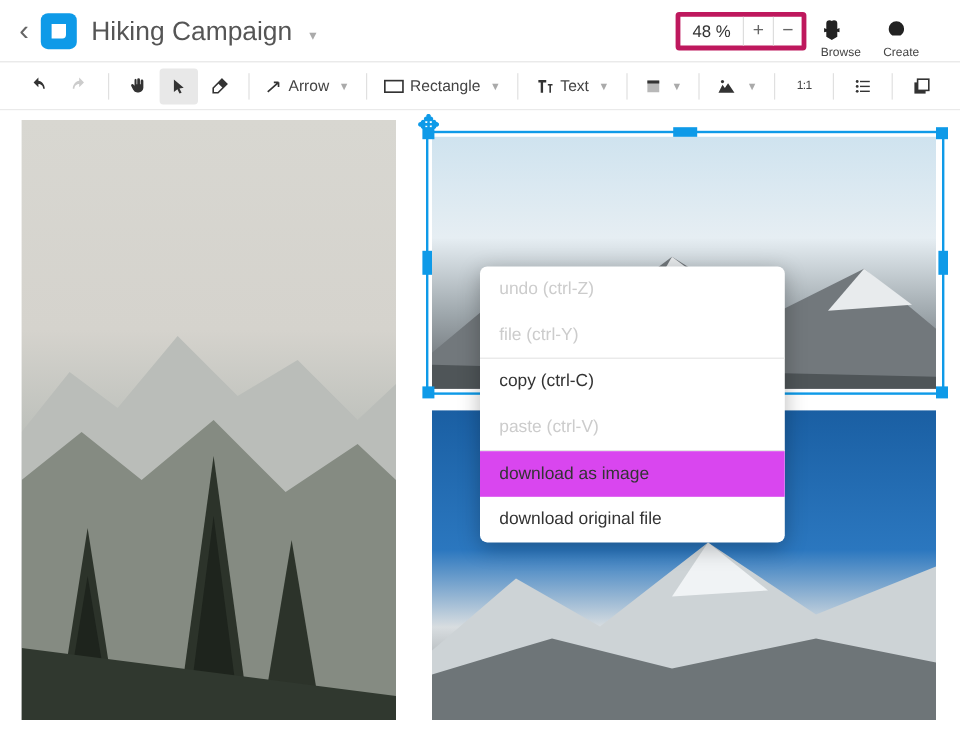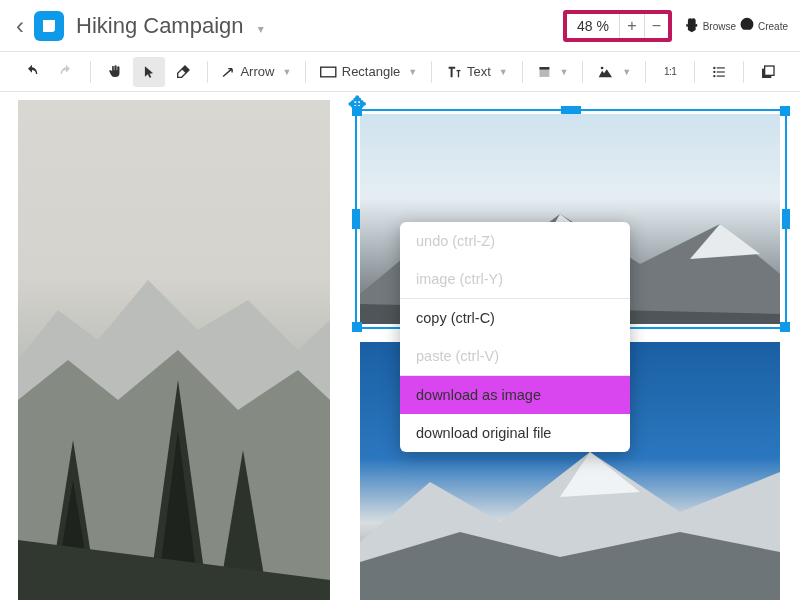--- a/index.html
+++ b/index.html
@@ -8,21 +8,21 @@
 .back-chev{font-size:24px;color:#666;cursor:pointer;padding:0 4px}
 .logo{width:30px;height:30px;background:#0E9AE8;border-radius:6px;display:flex;align-items:center;justify-content:center}
 .logo svg{fill:#fff}
 .title{font-size:22px;color:#555;margin-left:6px;cursor:pointer}
 .title-chev{color:#aaa;font-size:12px;margin-left:8px}
 .zoom-group{margin-left:auto;display:flex;align-items:center;border:4px solid #be185d;border-radius:3px;height:32px}
 .zoom-val{padding:0 10px;font-size:14px;border-right:1px solid #ddd;height:100%;display:flex;align-items:center}
 .zoom-btn{width:24px;text-align:center;font-size:16px;color:#666;cursor:pointer;height:100%;display:flex;align-items:center;justify-content:center}
 .zoom-btn+.zoom-btn{border-left:1px solid #ddd}
 .modes{display:flex;gap:0;margin-left:6px}
-.mode{display:flex;flex-direction:row;align-items:center;justify-content:flex-end;width:52px;height:48px;cursor:pointer;border-radius:0}
+.mode{display:flex;flex-direction:column;justify-content:flex-end;width:52px;height:48px;cursor:pointer;border-radius:0}
 .mode.active{background:#ececec}
 .mode .lbl{font-size:10px;color:#444;margin-top:2px}
 .mode svg{fill:#222}
 .toolbar{height:40px;background:#fff;display:flex;align-items:center;gap:2px;padding:4px 16px;border-bottom:1px solid #e5e5e5}
 .tbtn{height:30px;min-width:32px;display:flex;align-items:center;justify-content:center;padding:0 6px;cursor:pointer;border-radius:3px;gap:5px;font-size:13px;color:#444}
 .tbtn.active{background:#e8e8e8}
 .tbtn .dd{color:#aaa;font-size:9px;margin-left:3px}
 .sep{width:1px;height:22px;background:#e0e0e0;margin:0 6px}
 .canvas{position:relative;height:518px;background:#fff;padding:8px 16px}
 .img-left{position:absolute;left:18px;top:8px;width:312px;height:500px;background:linear-gradient(180deg,#d8d7d1 0%,#d5d3cd 35%,#b9bdb8 55%,#4b5448 100%);overflow:hidden}
@@ -30,21 +30,21 @@
 .img-br{position:absolute;left:360px;top:250px;width:420px;height:258px;background:linear-gradient(180deg,#1a5fa3 0%,#2b77bf 45%,#d8dde0 70%,#6f7679 100%)}
 .mtn{position:absolute;bottom:0;width:100%}
 .sel-box{position:absolute;left:355px;top:17px;width:432px;height:220px;border:2px solid #0E9AE8;pointer-events:none}
 .handle{position:absolute;width:10px;height:10px;background:#0E9AE8}
 .h-tl{left:-5px;top:-5px}.h-tr{right:-5px;top:-5px}.h-bl{left:-5px;bottom:-5px}.h-br{right:-5px;bottom:-5px}
 .h-ml{left:-5px;top:50%;margin-top:-10px;height:20px;width:8px}
 .h-mr{right:-5px;top:50%;margin-top:-10px;height:20px;width:8px}
 .h-mt{left:50%;top:-5px;margin-left:-10px;width:20px;height:8px}
 .h-mb{left:50%;bottom:-5px;margin-left:-10px;width:20px;height:8px}
 .move-icon{position:absolute;left:348px;top:0;color:#0E9AE8;font-size:22px;font-weight:bold}
-.ctx{position:absolute;left:400px;top:130px;width:230px;background:#fff;border-radius:6px;box-shadow:0 4px 18px rgba(0,0,0,0.28);overflow:hidden;font-size:14.5px}
+.ctx{position:absolute;left:400px;top:130px;width:254px;background:#fff;border-radius:6px;box-shadow:0 4px 18px rgba(0,0,0,0.28);overflow:hidden;font-size:14.5px}
 .ctx-item{padding:11px 16px;cursor:pointer;color:#333}
 .ctx-item.disabled{color:#ccc;cursor:default}
 .ctx-item.hover{background:#d946ef}
 .ctx-div{height:1px;background:#e5e5e5}
 </style>
 </head>
 <body>
 
 <div class="topbar">
   <div class="back-chev">‹</div>
@@ -208,21 +208,21 @@
     <div class="handle h-bl"></div>
     <div class="handle h-br"></div>
     <div class="handle h-ml"></div>
     <div class="handle h-mr"></div>
     <div class="handle h-mt"></div>
     <div class="handle h-mb"></div>
   </div>
 
   <div class="ctx">
     <div class="ctx-item disabled">undo (ctrl-Z)</div>
-    <div class="ctx-item disabled">image (ctrl-Y)</div>
+    <div class="ctx-item disabled">file (ctrl-Y)</div>
     <div class="ctx-div"></div>
     <div class="ctx-item">copy (ctrl-C)</div>
     <div class="ctx-item disabled">paste (ctrl-V)</div>
     <div class="ctx-div"></div>
     <div class="ctx-item hover">download as image</div>
     <div class="ctx-item">download original file</div>
   </div>
 </div>
 
 </body></html>

